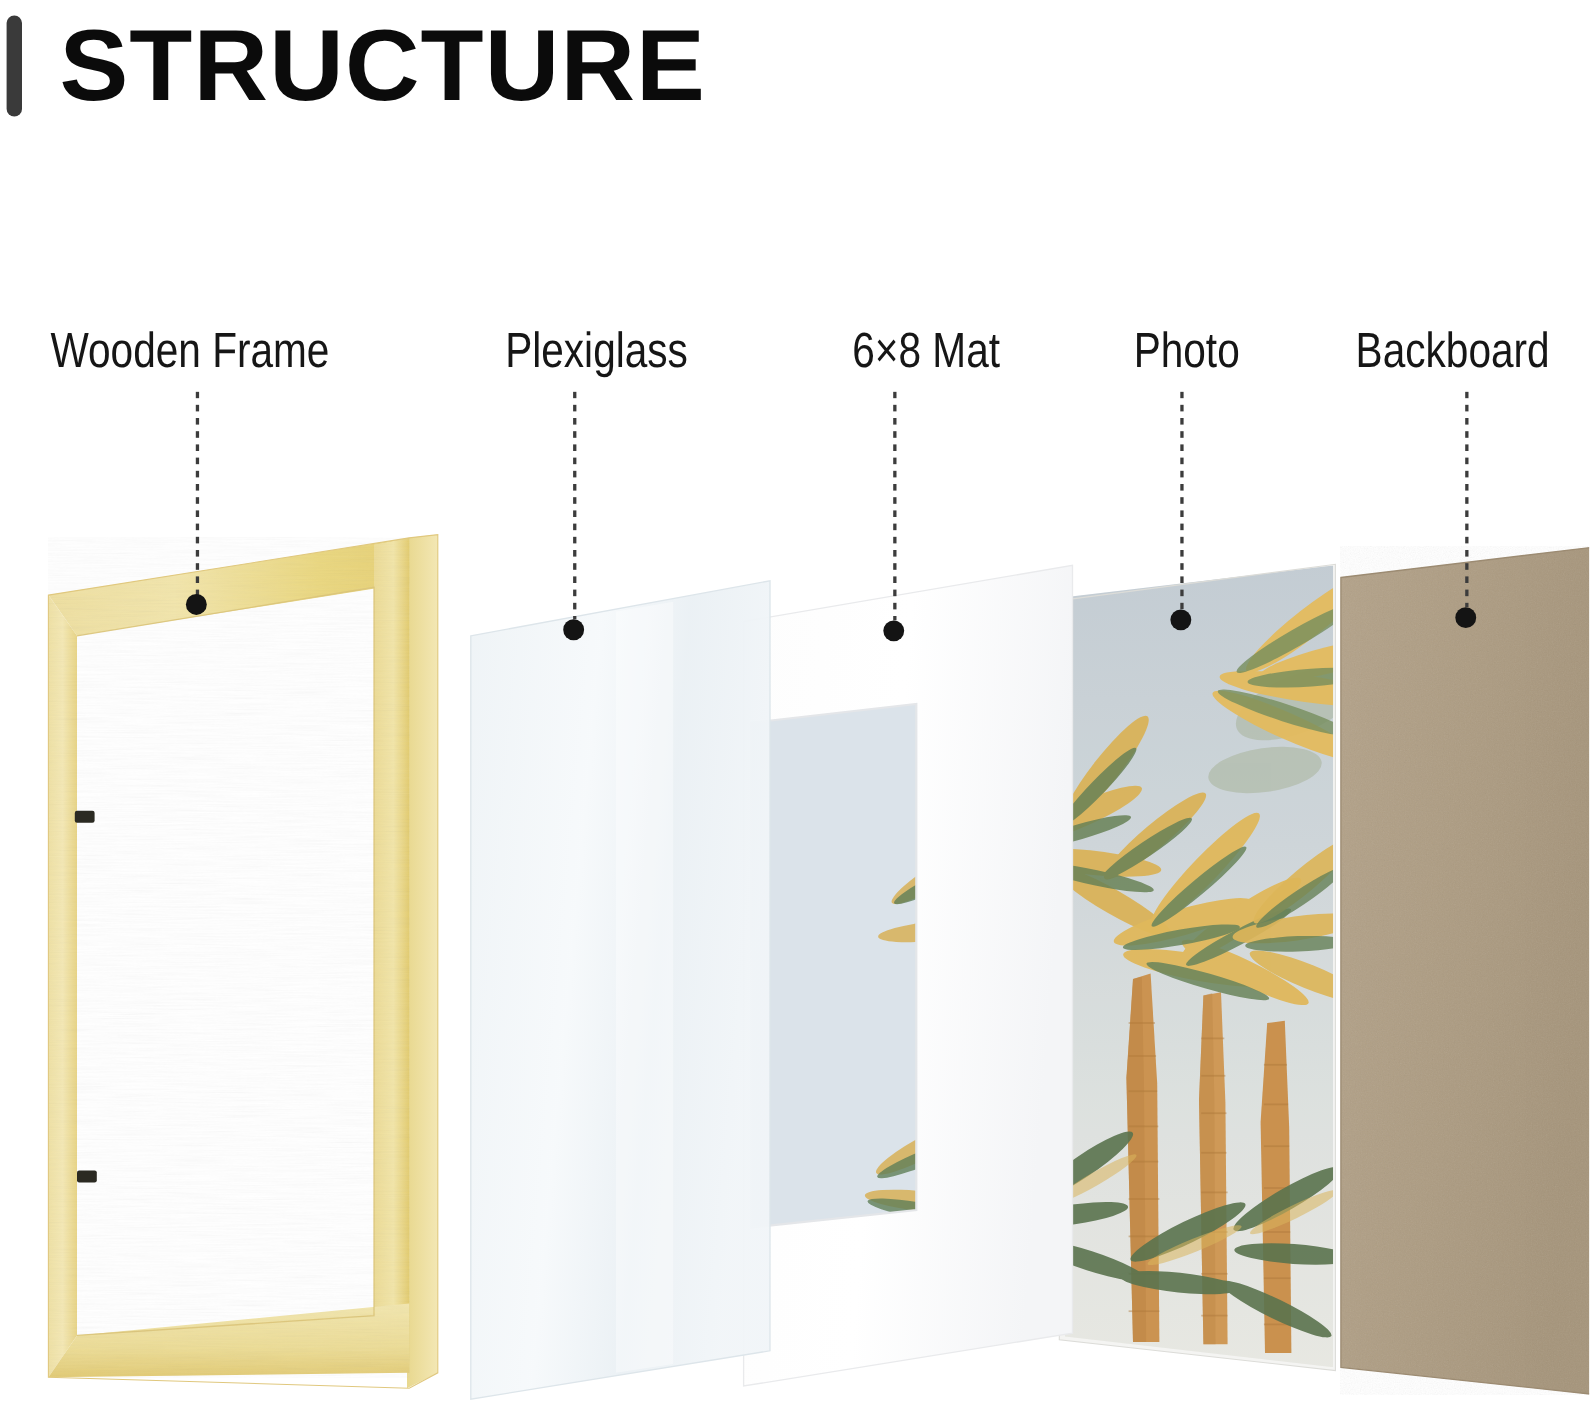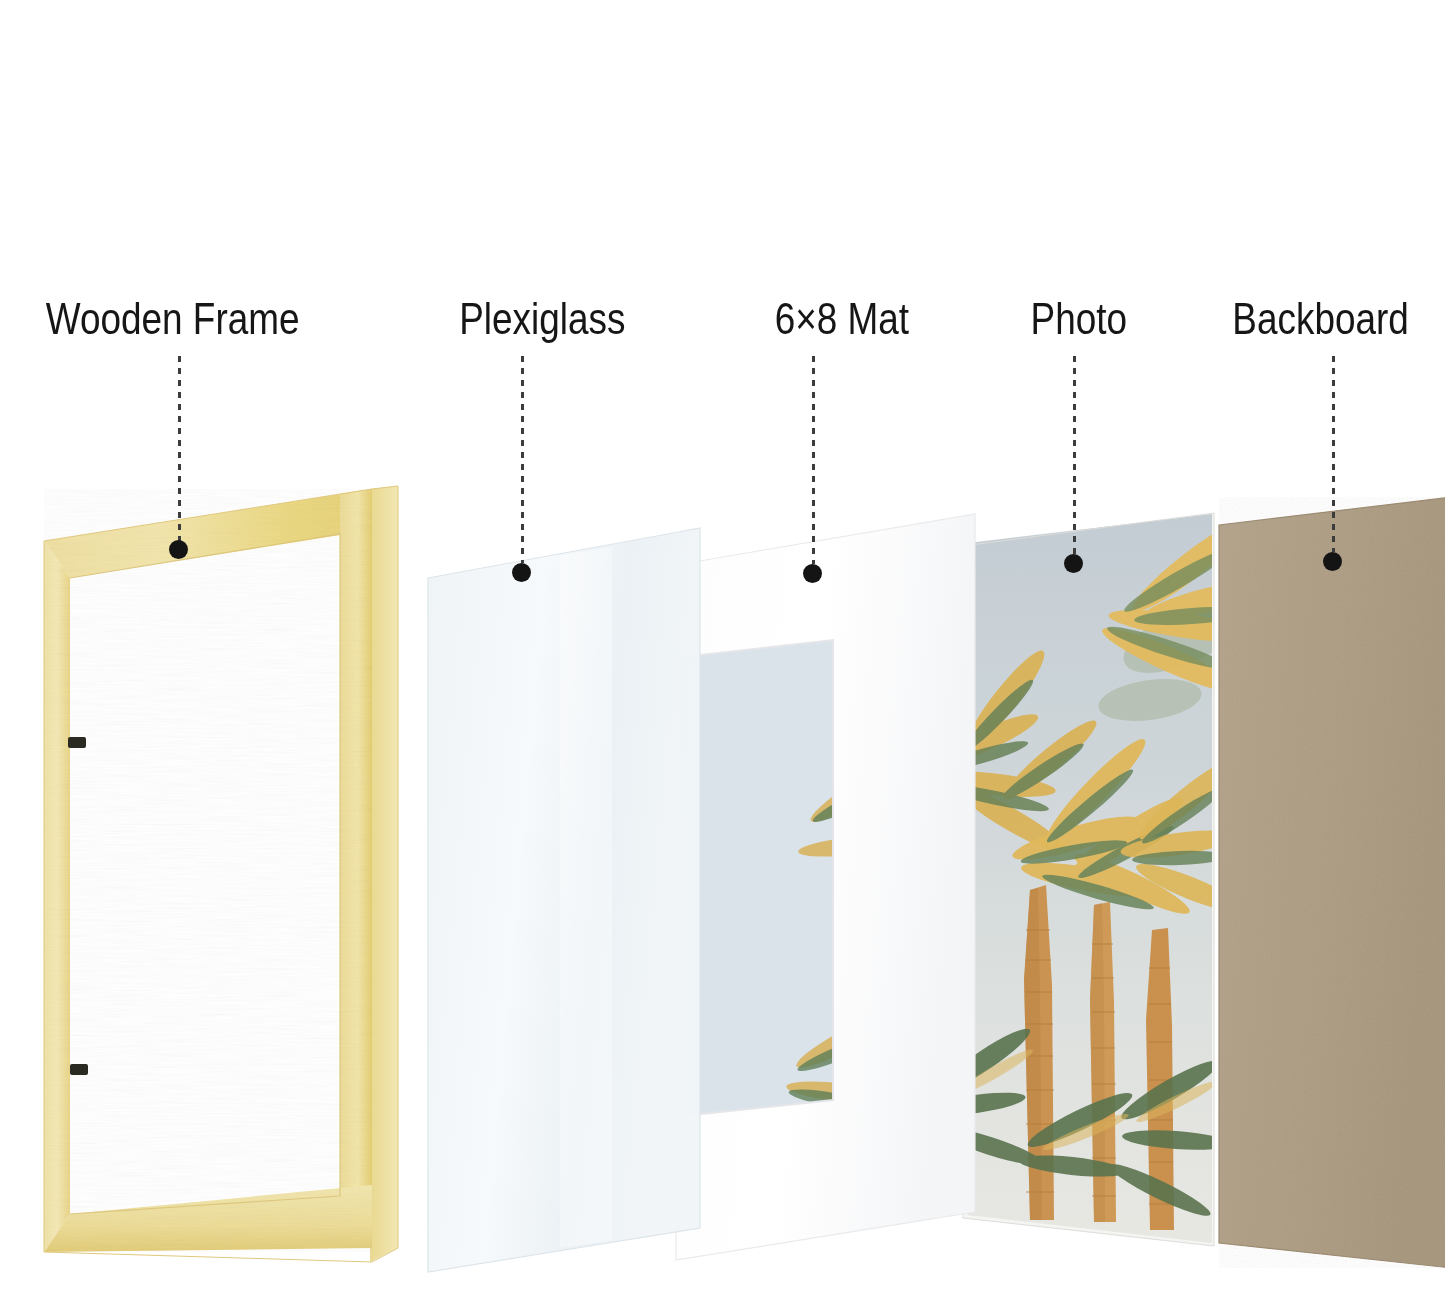--- a/index.html
+++ b/index.html
@@ -98,20 +98,24 @@
     height: 11px;
     background: #2b2a22;
     border-radius: 2px;
   }
 </style>
 </head>
 <body>
 
 <div id="page">
 
+  <div id="title-block">
+    <div id="title-bar"></div>
+    <div id="title-text">STRUCTURE</div>
+  </div>
 
   <div id="stage">
     <svg width="1445" height="1292" viewBox="0 0 1445 1292" xmlns="http://www.w3.org/2000/svg">
       <defs>
 
         <linearGradient id="woodTop" x1="0" y1="0" x2="1" y2="0">
           <stop offset="0" stop-color="#eedfa0"></stop>
           <stop offset="0.35" stop-color="#f2e5ab"></stop>
           <stop offset="0.75" stop-color="#ead77f"></stop>
           <stop offset="1" stop-color="#e6d075"></stop>

